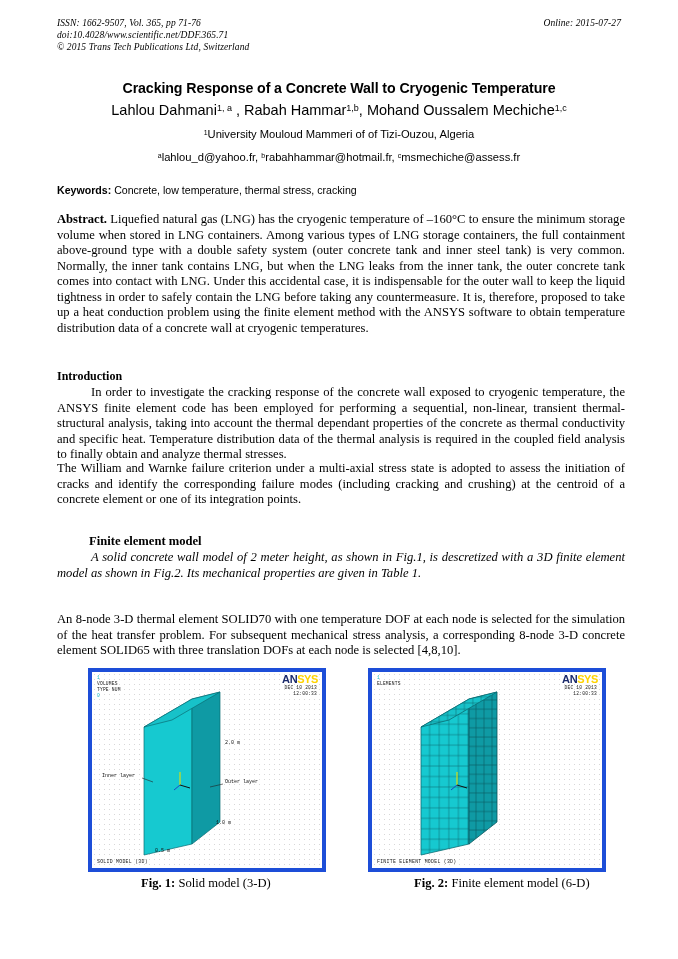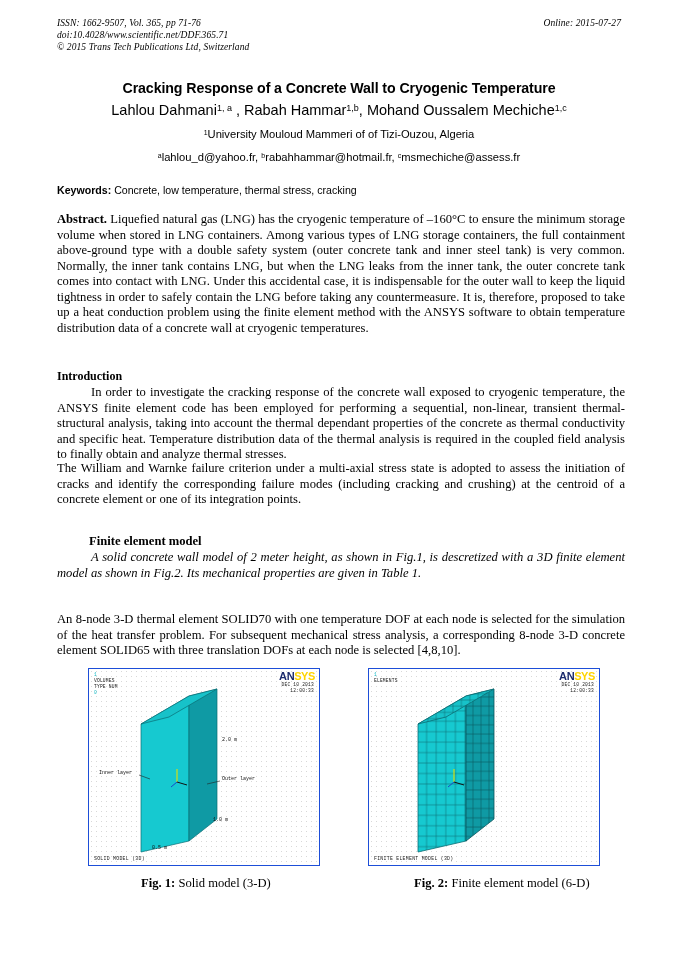--- a/index.html
+++ b/index.html
@@ -176,21 +176,21 @@
     width: 568px;
     font-size: 12.6px;
     line-height: 15.6px;
     text-align: justify;
   }
   .indent { display: inline-block; width: 34px; }
 
   
   .fig-box {
     position: absolute;
-    border: 1px solid #1d4ed8;
+    border: 4px solid #1d4ed8;
     background: #ffffff;
     overflow: hidden;
   }
   #fig1-box { left: 88px;  top: 668px; width: 230px; height: 196px; }
   #fig2-box { left: 368px; top: 668px; width: 230px; height: 196px; }
 
   .ansys-logo {
     position: absolute;
     right: 4px;
     top: 2px;

